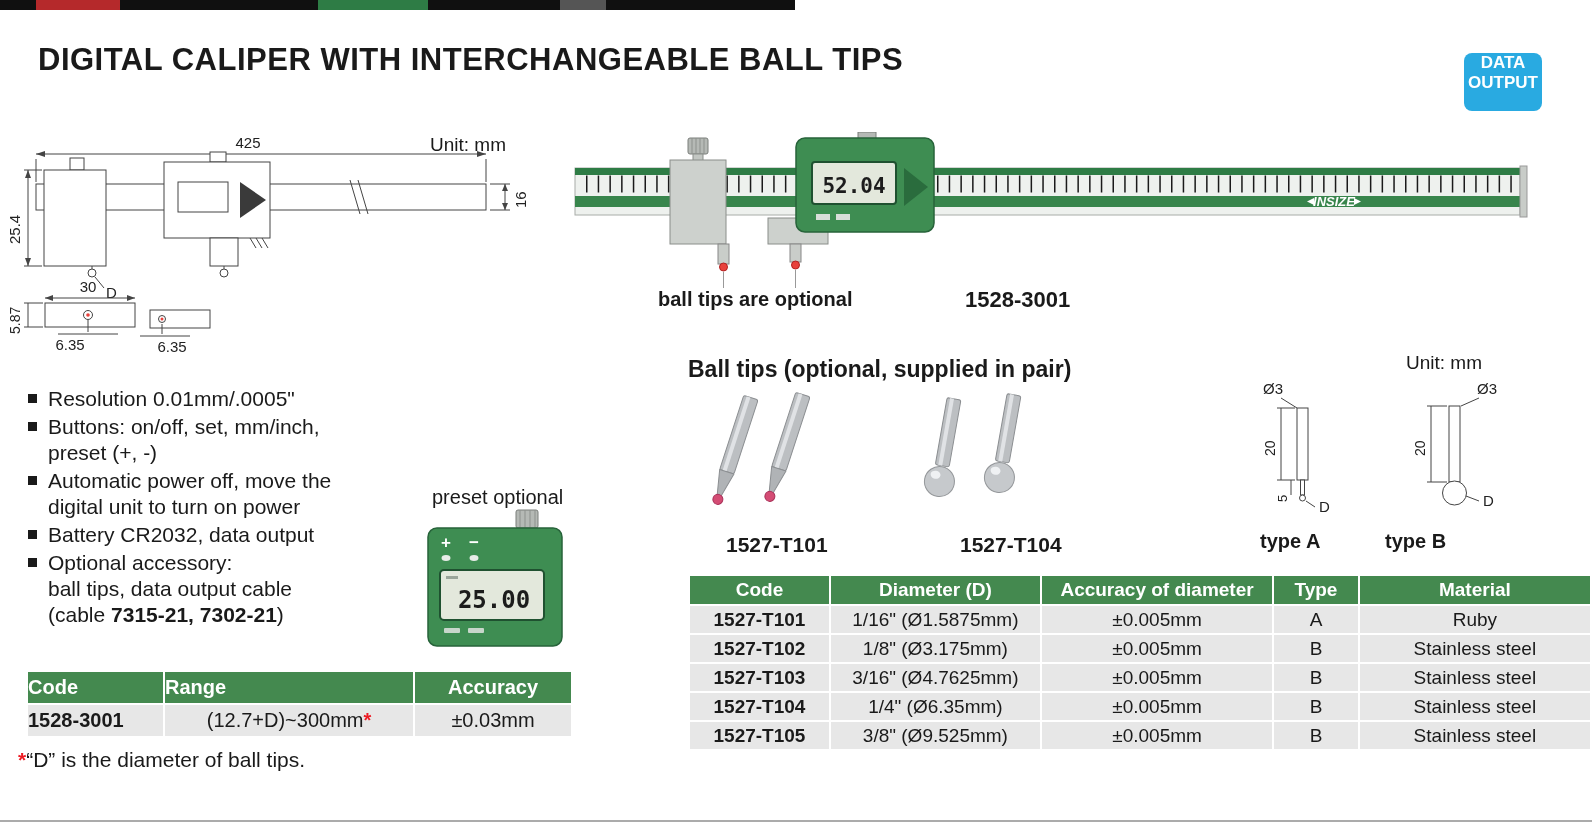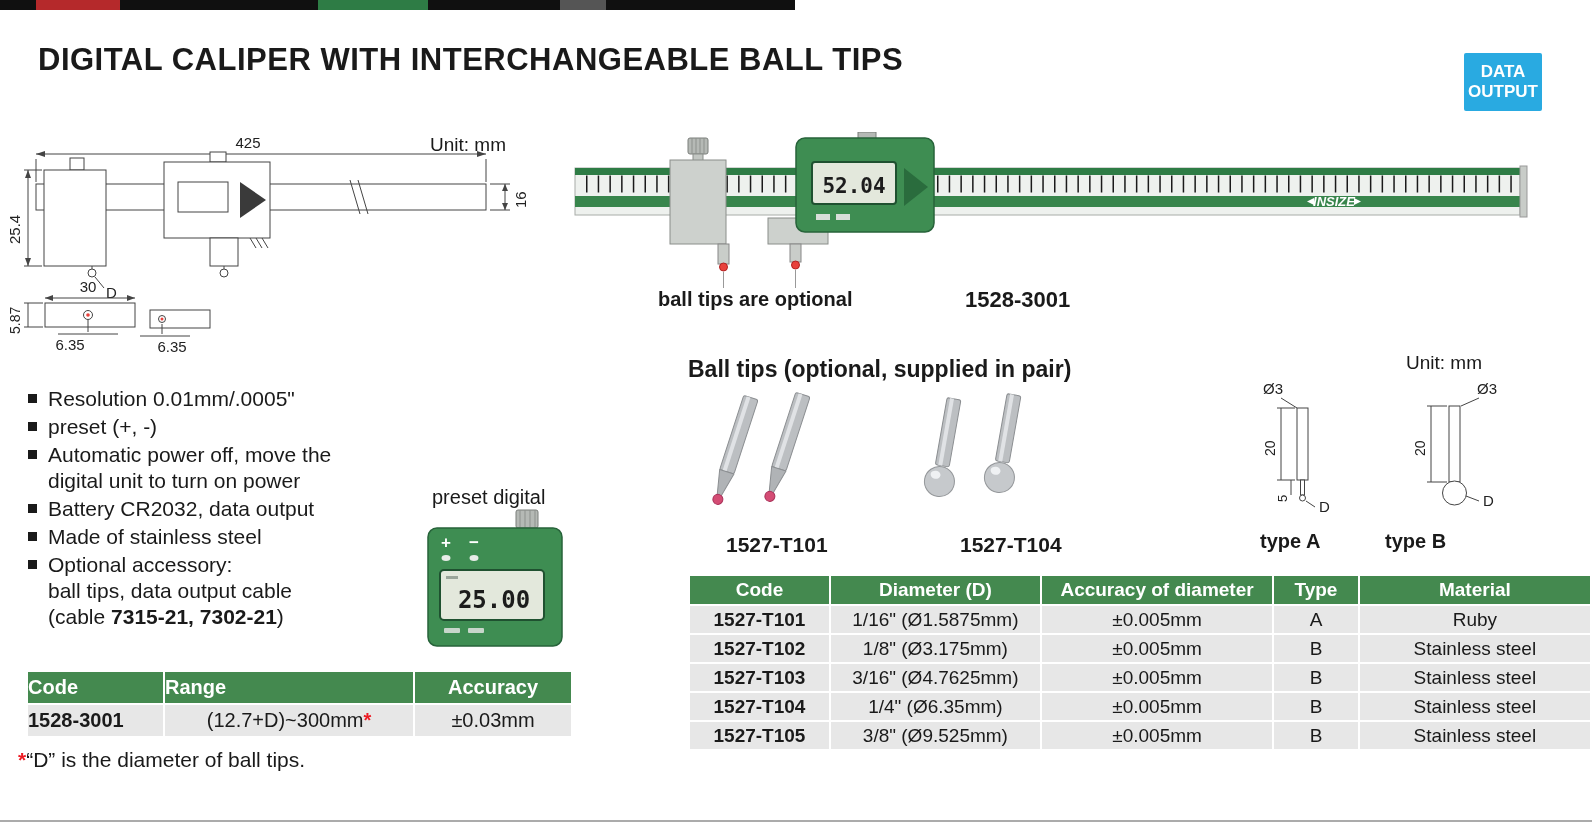--- a/index.html
+++ b/index.html
@@ -6,23 +6,23 @@
   #page{position:relative;width:1592px;height:829px;background:#fff;overflow:hidden;
         font-family:"Liberation Sans",sans-serif;color:#1a1a1a;}
   .abs{position:absolute;}
   .b{font-weight:bold;}
   .red{color:#ed1c24;}
   
   .top-banner{left:0;top:0;width:795px;height:10px;background:#101010;}
   .top-banner .seg{position:absolute;top:0;height:10px;}
   
   .page-title{left:26px;top:42px;font-size:31px;font-weight:bold;letter-spacing:.5px;margin-left:12px;}
-  .data-badge{left:1464px;top:53px;width:78px;height:58px;background:#29aae1;border-radius:2px;
+  .data-badge{left:1464px;top:53px;width:78px;height:58px;background:#29aae1;border-radius:8px;
       color:#fff;font-weight:bold;font-size:17px;line-height:1.2;display:flex;flex-direction:column;
-      align-items:center;justify-content:center;text-align:center;}
+      align-items:center;text-align:center;}
   .unit-label{font-size:19px;}
   .caption-bold{font-size:20px;font-weight:bold;}
   .model-label{font-size:22px;font-weight:bold;}
   .section-heading{font-size:23px;font-weight:bold;}
   .code-label{font-size:21px;font-weight:bold;}
   .type-label{font-size:20px;font-weight:bold;}
   .preset-caption{font-size:20px;}
   
   .features{left:28px;top:386px;width:400px;font-size:21px;line-height:26px;}
   .feat{display:flex;margin-bottom:2px;}
@@ -244,53 +244,48 @@
   <div class="abs features">
     <div class="feat">
       <span class="bullet"></span>
       <div>
           <div>Resolution 0.01mm/.0005"</div>
         </div>
     </div>
     <div class="feat">
       <span class="bullet"></span>
       <div>
+        <div>Buttons: on/off, set, mm/inch,</div>
         <div>preset (+, -)</div>
       </div>
     </div>
     <div class="feat">
       <span class="bullet"></span>
       <div>
         <div>Automatic power off, move the</div>
         <div>digital unit to turn on power</div>
       </div>
     </div>
     <div class="feat">
       <span class="bullet"></span>
       <div>
           <div>Battery CR2032, data output</div>
-        </div>
-    </div>
-    <div class="feat">
-      <span class="bullet"></span>
-      <div>
-          <div>Made of stainless steel</div>
         </div>
     </div>
     <div class="feat">
       <span class="bullet"></span>
       <div>
         <div>Optional accessory:</div>
         <div>ball tips, data output cable</div>
         <div><span>(cable </span><span class="b">7315-21, 7302-21</span><span>)</span></div>
       </div>
     </div>
   </div>
 
-  <div class="abs preset-caption" style="left:432px;top:486px;">preset digital</div>
+  <div class="abs preset-caption" style="left:432px;top:486px;">preset optional</div>
   <svg class="abs" style="left:420px;top:506px;" width="150" height="150" viewBox="0 0 150 150">
     <rect x="96" y="4" width="22" height="18" rx="2" fill="#b5b9b5" stroke="#7a7e7a"></rect>
     <path d="M100 4 v18 M105 4 v18 M110 4 v18 M115 4 v18" stroke="#8d918d" stroke-width="1"></path>
     <rect x="8" y="22" width="134" height="118" rx="9" fill="#3e8d52" stroke="#27633a" stroke-width="1.5"></rect>
     <text x="26" y="42" text-anchor="middle" font-size="17" font-weight="bold" fill="#fff">+</text>
     <text x="54" y="42" text-anchor="middle" font-size="17" font-weight="bold" fill="#fff">−</text>
     <ellipse cx="26" cy="52" rx="4.5" ry="3" fill="#e8ece8"></ellipse>
     <ellipse cx="54" cy="52" rx="4.5" ry="3" fill="#e8ece8"></ellipse>
     <rect x="20" y="64" width="104" height="50" rx="4" fill="#e3e8dc" stroke="#1f5130" stroke-width="2"></rect>
     <rect x="26" y="70" width="12" height="3" fill="#9aa59a"></rect>

